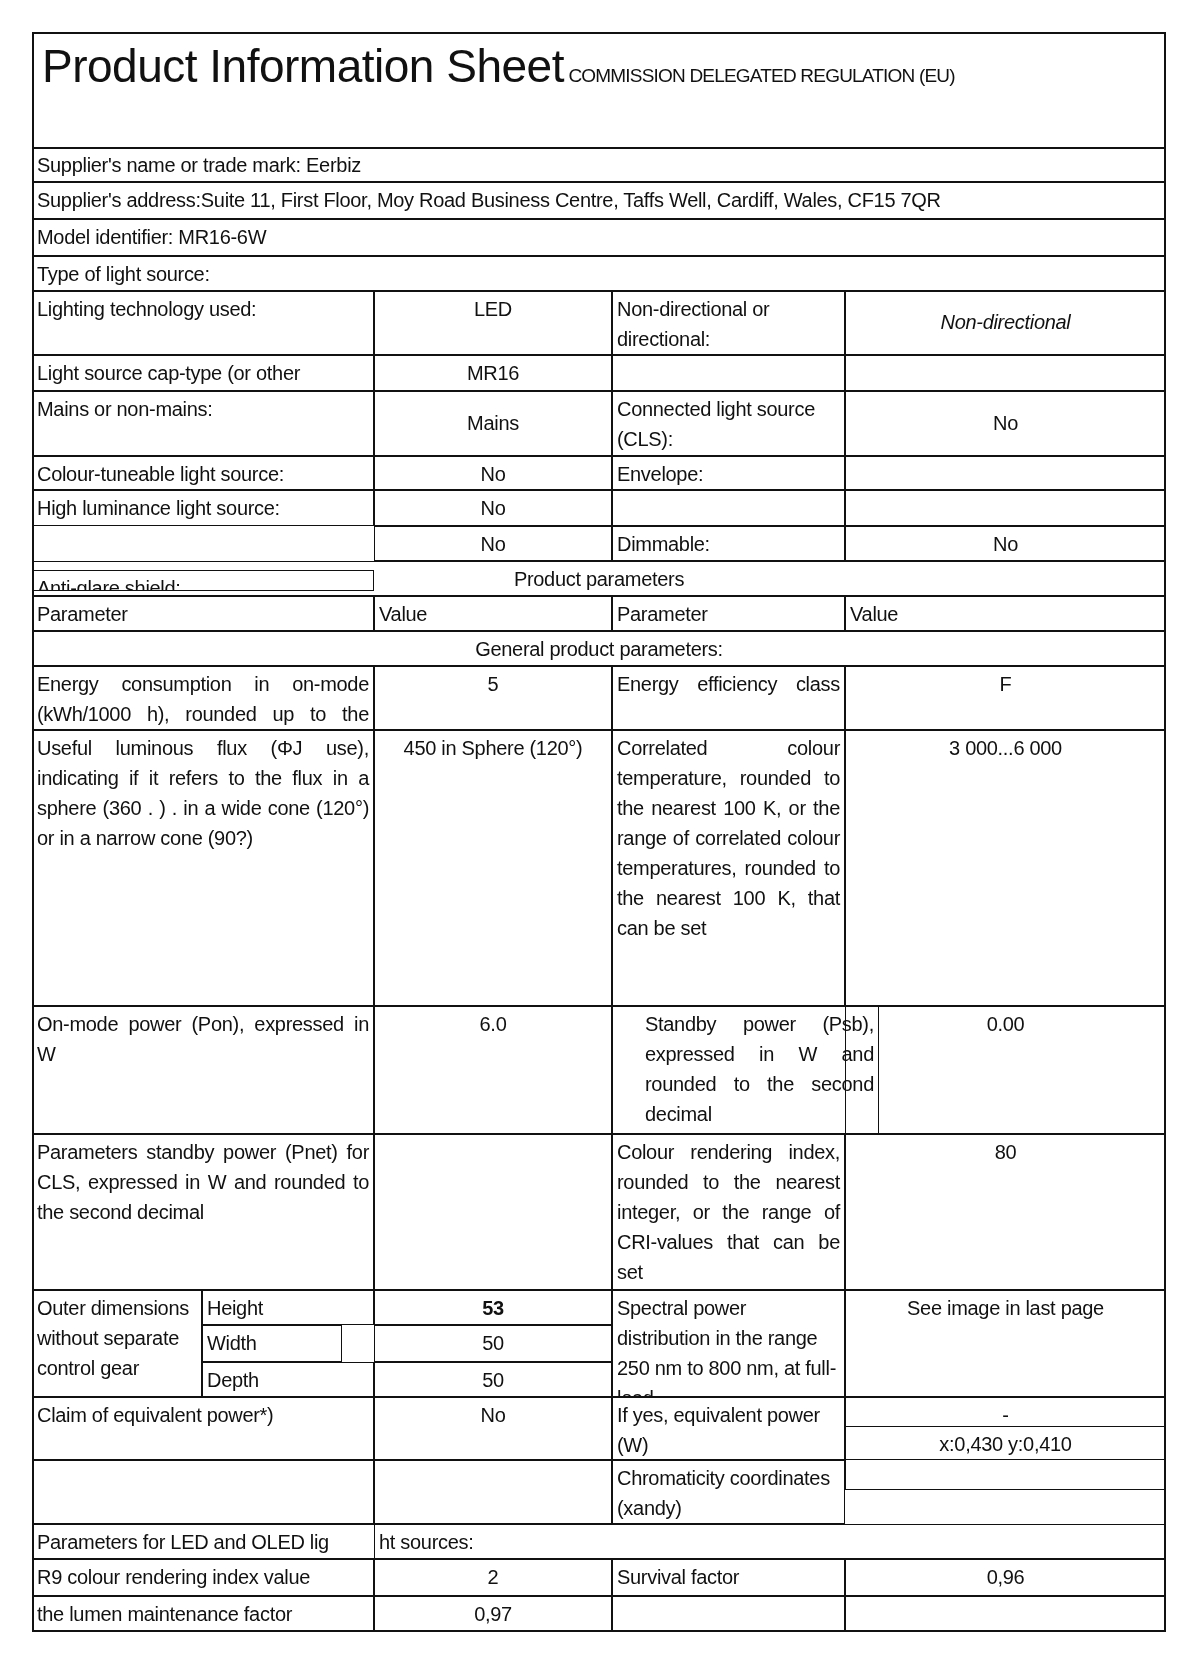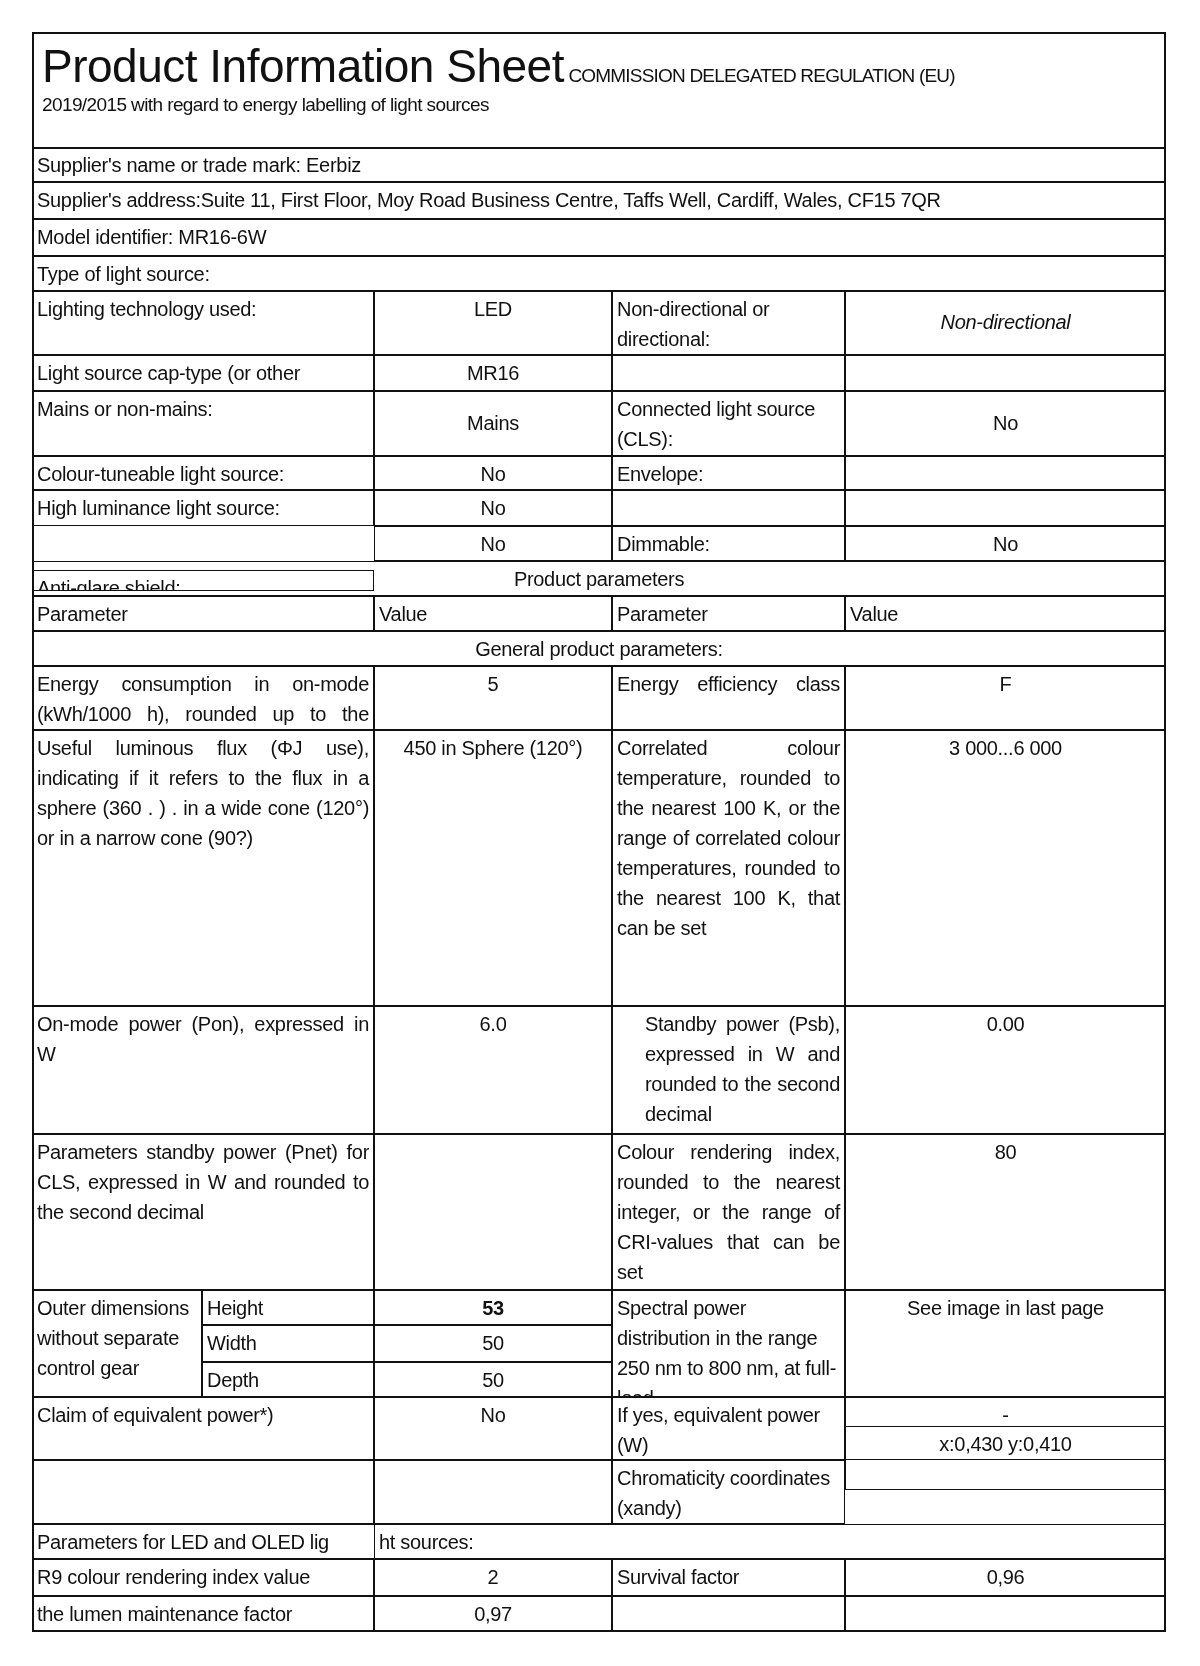--- a/index.html
+++ b/index.html
@@ -18,21 +18,20 @@
                box-sizing: border-box; padding: 6px 8px; }
   .sub { font-size: 19px; line-height: 26px; letter-spacing: -0.6px; }
 </style>
 </head>
 <body>
 
 <div class="sheet">
   <div class="title-box">
     <span class="title-big">Product Information Sheet</span>
     <span class="title-small">COMMISSION DELEGATED REGULATION (EU)</span>
-    <div class="sub">2019/2015 with regard to energy labelling of light sources</div>
   </div>
 </div>
 
 <div id="grid">
 
   <div class="cell" style="left:32px;top:147px;width:1134px;height:35px;">Supplier's name or trade mark: Eerbiz</div>
   <div class="cell" style="left:32px;top:182px;width:1134px;height:37px;">Supplier's address:Suite 11, First Floor, Moy Road Business Centre, Taffs Well, Cardiff, Wales, CF15 7QR</div>
   <div class="cell" style="left:32px;top:219px;width:1134px;height:37px;">Model identifier: MR16-6W</div>
   <div class="cell" style="left:32px;top:256px;width:1134px;height:35px;">Type of light source:</div>
 
@@ -78,32 +77,32 @@
   <div class="cell j" style="left:612px;top:666px;width:233px;height:64px;">Energy efficiency class</div>
   <div class="cell c" style="left:845px;top:666px;width:321px;height:64px;">F</div>
 
   <div class="cell jl" style="left:32px;top:730px;width:342px;height:276px;">Useful luminous flux (ΦJ use), indicating if it refers to the flux in a sphere (360 . ) . in a wide cone (120°) or in a narrow cone (90?)</div>
   <div class="cell c" style="left:374px;top:730px;width:238px;height:276px;">450 in Sphere (120°)</div>
   <div class="cell jl" style="left:612px;top:730px;width:233px;height:276px;">Correlated colour temperature, rounded to the nearest 100 K, or the range of correlated colour temperatures, rounded to the nearest 100 K, that can be set</div>
   <div class="cell c" style="left:845px;top:730px;width:321px;height:276px;">3 000...6 000</div>
 
   <div class="cell jl" style="left:32px;top:1006px;width:342px;height:128px;">On-mode power (Pon), expressed in W</div>
   <div class="cell c" style="left:374px;top:1006px;width:238px;height:128px;">6.0</div>
-  <div class="cell jl" style="left:612px;top:1006px;width:233px;height:128px;padding-left:32px;">Standby power (Psb), expressed in W and rounded to the second decimal</div>
+  <div class="cell jl" style="left:612px;top:1006px;width:267px;height:128px;padding-left:32px;">Standby power (Psb), expressed in W and rounded to the second decimal</div>
   <div class="cell c" style="left:845px;top:1006px;width:321px;height:128px;">0.00</div>
 
   <div class="cell jl" style="left:32px;top:1134px;width:342px;height:156px;">Parameters standby power (Pnet) for CLS, expressed in W and rounded to the second decimal</div>
   <div class="cell c" style="left:374px;top:1134px;width:238px;height:156px;"></div>
   <div class="cell jl" style="left:612px;top:1134px;width:233px;height:156px;">Colour rendering index, rounded to the nearest integer, or the range of CRI-values that can be set</div>
   <div class="cell c" style="left:845px;top:1134px;width:321px;height:156px;">80</div>
 
   <div class="cell" style="left:32px;top:1290px;width:170px;height:107px;">Outer dimensions without separate control gear</div>
   <div class="cell" style="left:202px;top:1290px;width:172px;height:35px;">Height</div>
   <div class="cell c" style="left:374px;top:1290px;width:238px;height:35px;font-weight:bold;">53</div>
-  <div class="cell" style="left:202px;top:1325px;width:172px;height:37px;">Width</div>
+  <div class="cell" style="left:202px;top:1325px;width:140px;height:37px;">Width</div>
   <div class="cell c" style="left:374px;top:1325px;width:238px;height:37px;">50</div>
   <div class="cell" style="left:202px;top:1362px;width:172px;height:35px;">Depth</div>
   <div class="cell c" style="left:374px;top:1362px;width:238px;height:35px;">50</div>
   <div class="cell" style="left:612px;top:1290px;width:233px;height:107px;">Spectral power distribution in the range 250 nm to 800 nm, at full-load</div>
   <div class="cell c" style="left:845px;top:1290px;width:321px;height:107px;">See image in last page</div>
 
   <div class="cell" style="left:32px;top:1397px;width:342px;height:63px;">Claim of equivalent power*)</div>
   <div class="cell c" style="left:374px;top:1397px;width:238px;height:63px;">No</div>
   <div class="cell" style="left:612px;top:1397px;width:233px;height:63px;">If yes, equivalent power (W)</div>
   <div class="cell c" style="left:845px;top:1397px;width:321px;height:63px;">-</div>

